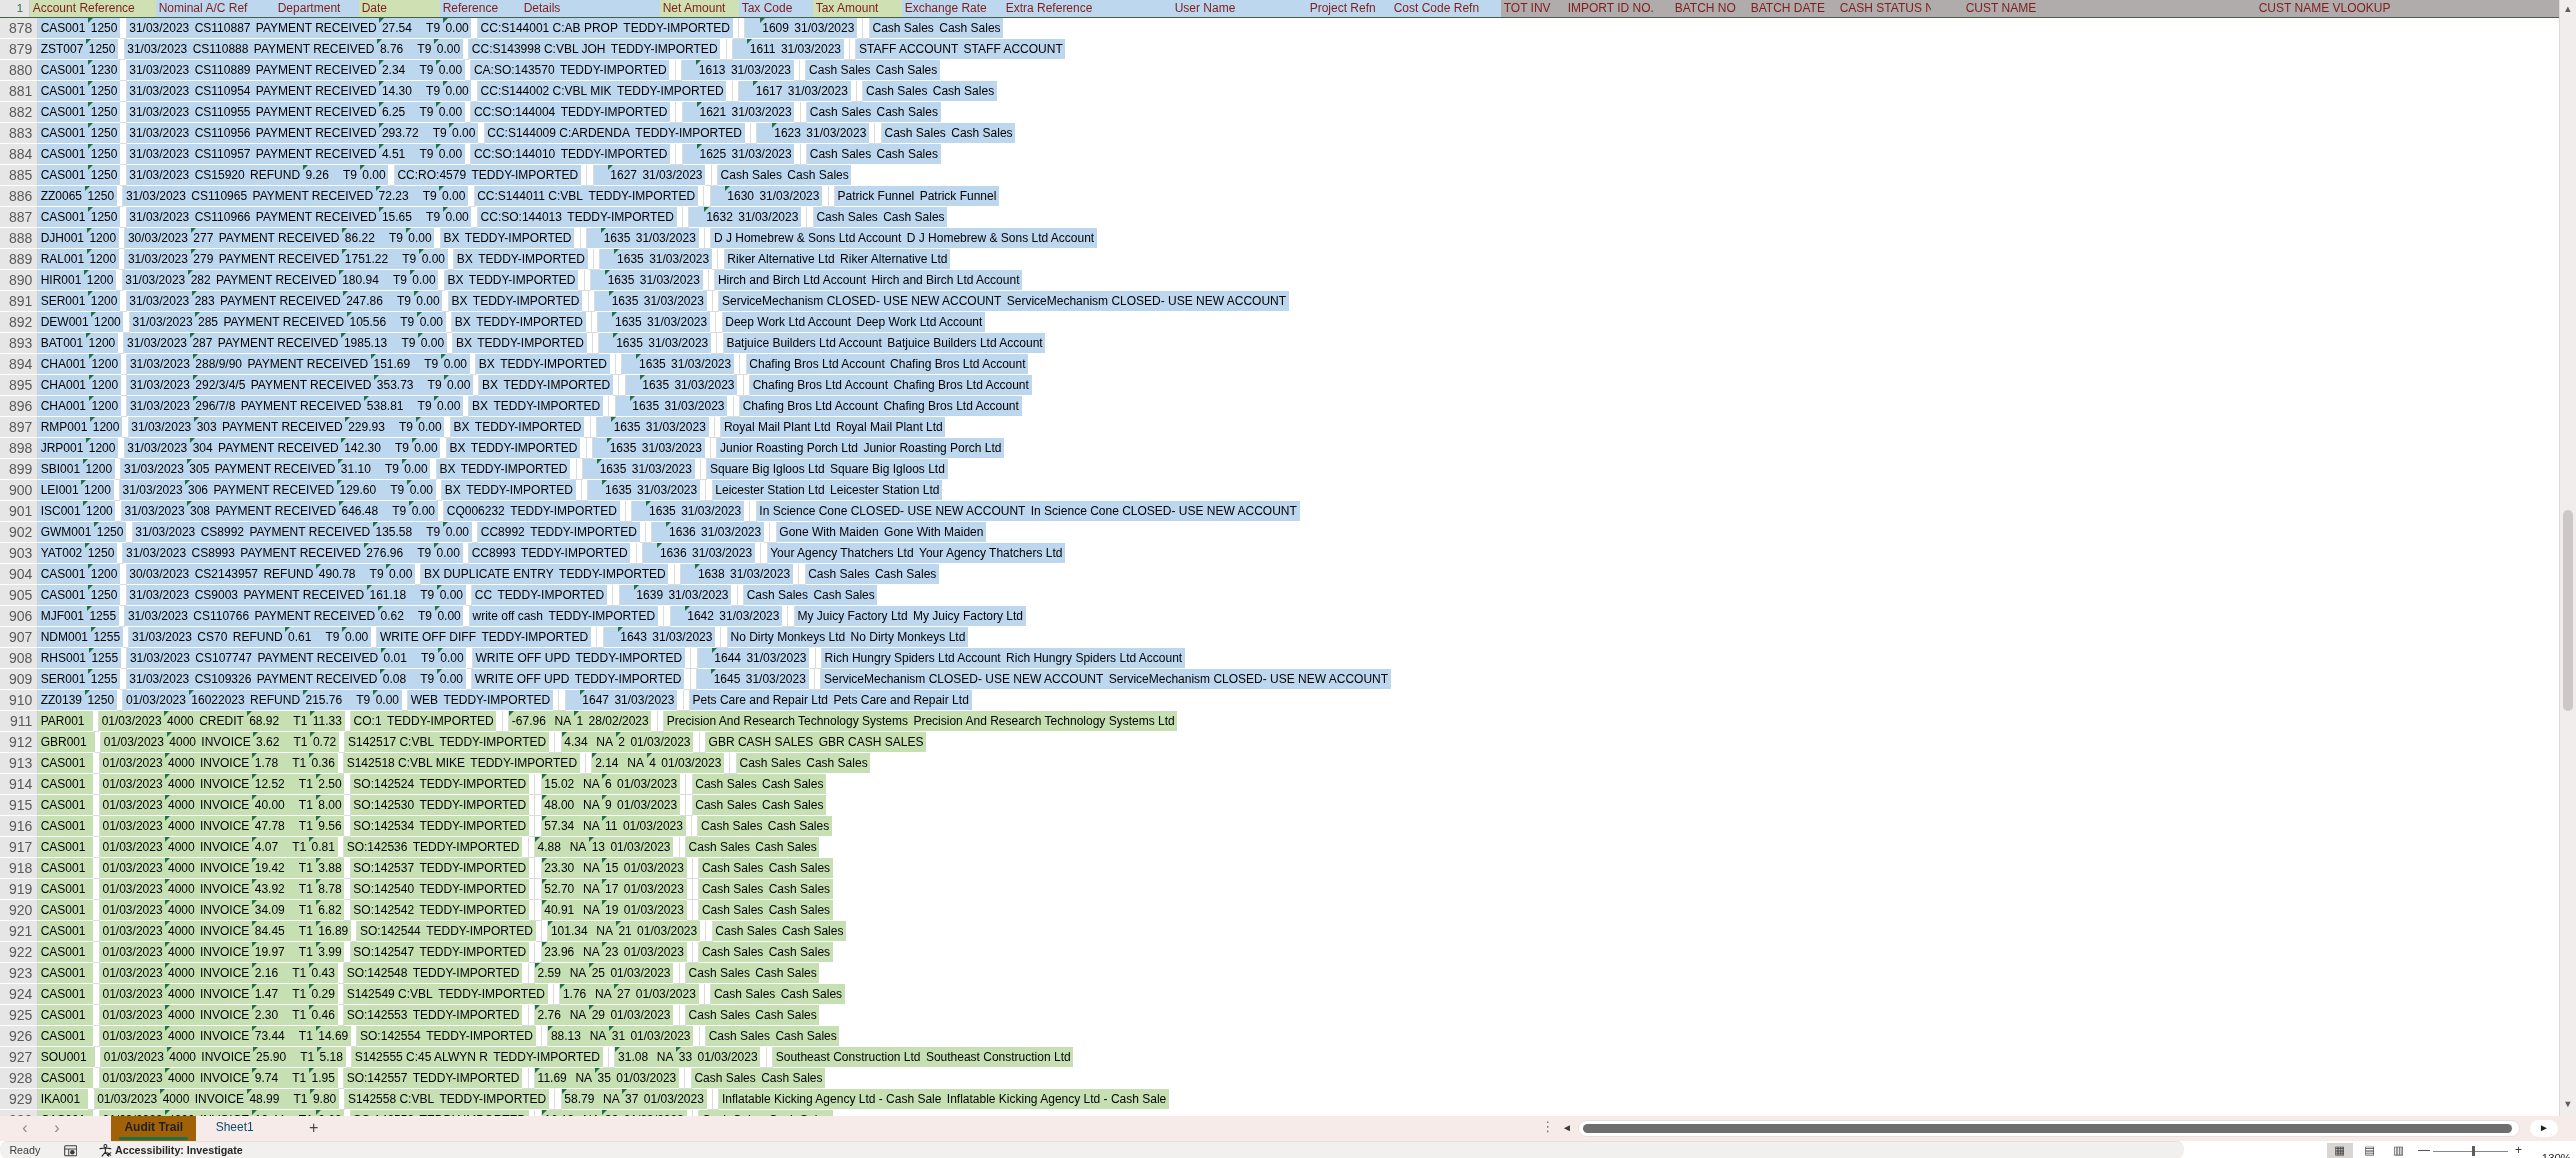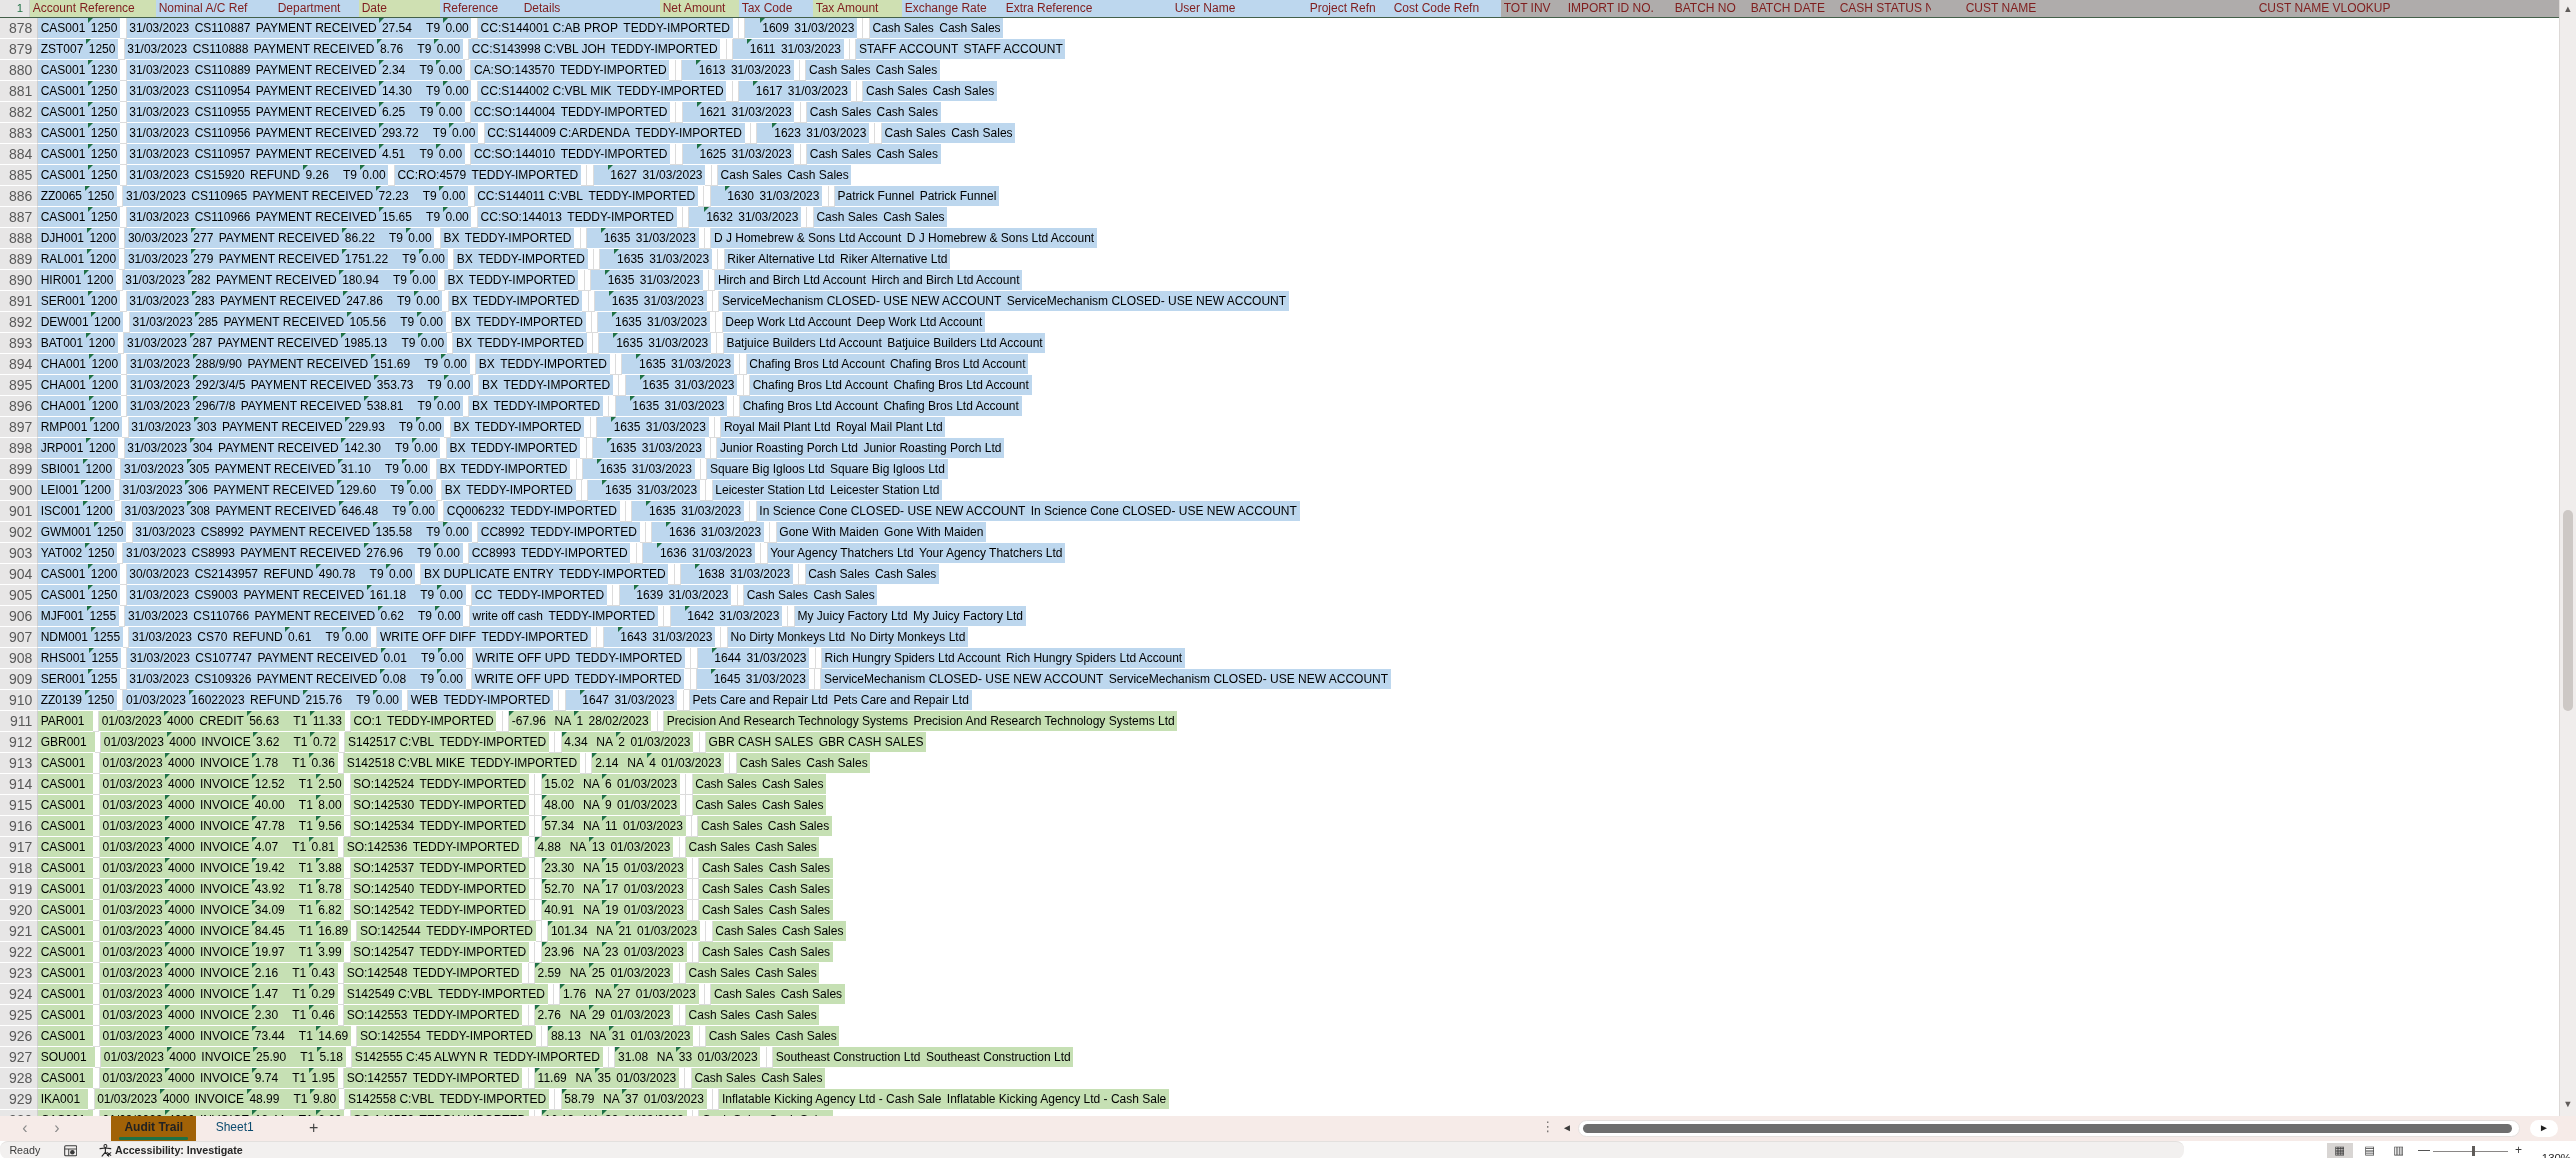--- a/index.html
+++ b/index.html
@@ -938,21 +938,21 @@
           <div class="cell b">Pets Care and Repair Ltd</div>
         </div>
         <div class="row">
           <div class="rn">911</div>
           <div class="cell g">PAR001</div>
           <div class="cell g"></div>
           <div class="cell w"></div>
           <div class="cell g">01/03/2023</div>
           <div class="cell g mk">4000</div>
           <div class="cell g">CREDIT</div>
-          <div class="cell g mk">56.63</div>
+          <div class="cell g mk">68.92</div>
           <div class="cell g ind">T1</div>
           <div class="cell g mk">11.33</div>
           <div class="cell w"></div>
           <div class="cell g">CO:1</div>
           <div class="cell g">TEDDY-IMPORTED</div>
           <div class="cell w"></div>
           <div class="cell w"></div>
           <div class="cell g mk">-67.96</div>
           <div class="cell g ind2">NA</div>
           <div class="cell g mk">1</div>

